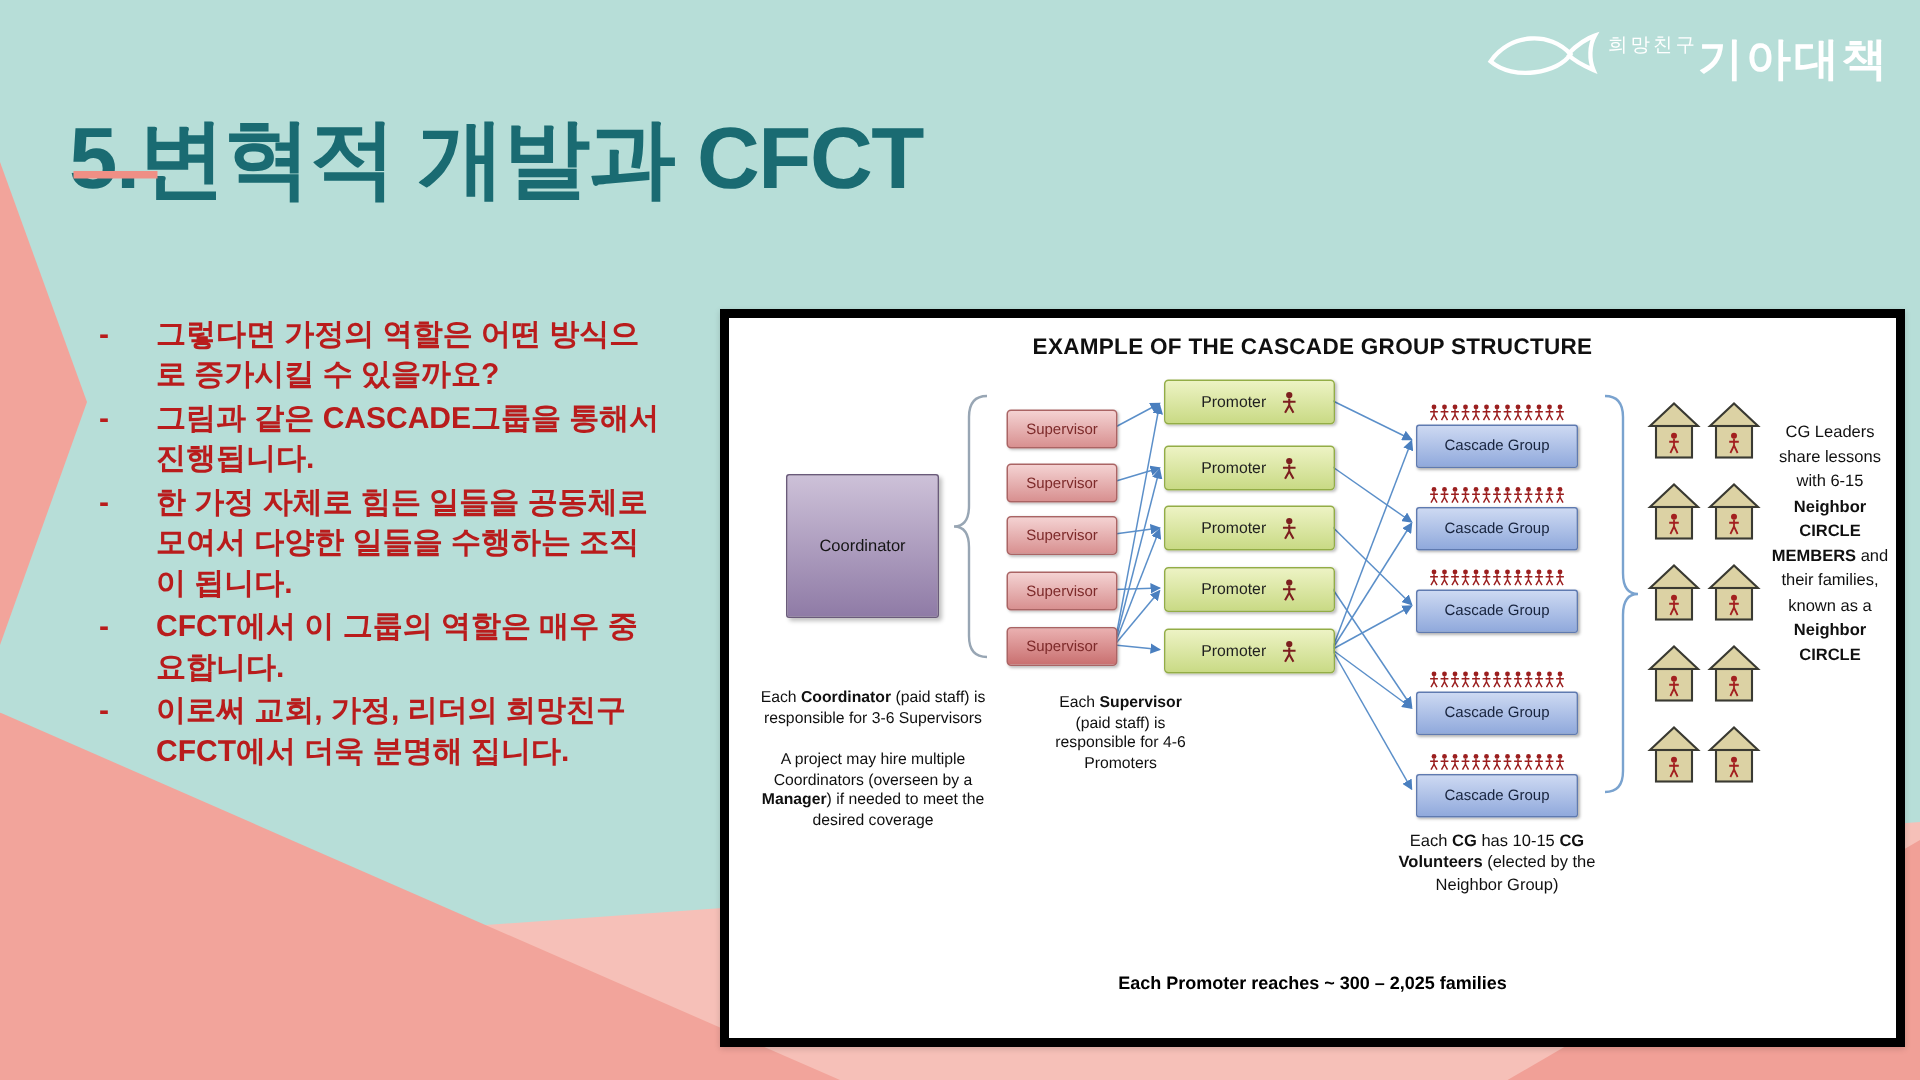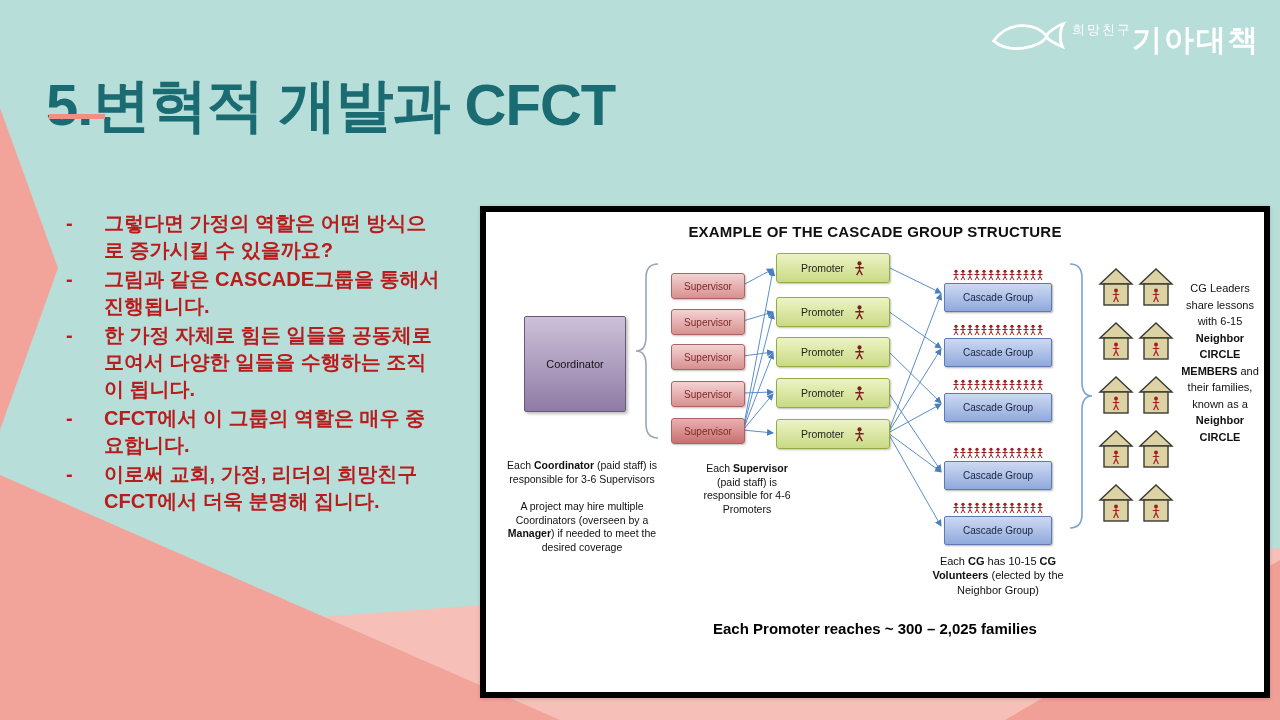--- a/index.html
+++ b/index.html
@@ -58,21 +58,21 @@
   .hut .fig-f{fill:#a32020;}
   .hut .fig-s{stroke:#a32020;stroke-width:1.2;fill:none;}
 
   .cap{position:absolute;font-size:10.5px;line-height:1.3;text-align:center;color:#101010;white-space:pre-line;}
   .cap b{font-weight:bold;}
   .cap-coordinator{left:16px;top:247px;width:160px;}
   .cap-supervisor{left:176px;top:250px;width:98px;margin-left:36px;}
   .cap-promoter{left:276px;top:247px;width:136px;}
   .cap-cascade{left:440px;top:342px;width:144px;font-size:11px;}
   .cap-neighbor{left:690px;top:68px;width:88px;font-size:11px;line-height:1.5;}
-  .d-footer{position:absolute;left:0;right:0;top:408px;text-align:center;font-size:15px;font-weight:bold;color:#000;white-space:pre-line;}
+  .d-footer{position:absolute;left:0;right:0;top:436px;text-align:center;font-size:12px;font-weight:bold;color:#000;white-space:pre-line;}
 </style>
 </head>
 <body>
 
 <div class="slide">
 
   <div class="shape band"></div>
   <div class="shape tri-left"></div>
   <div class="shape tri-right"></div>
   <div class="shape tri-edge"></div>

